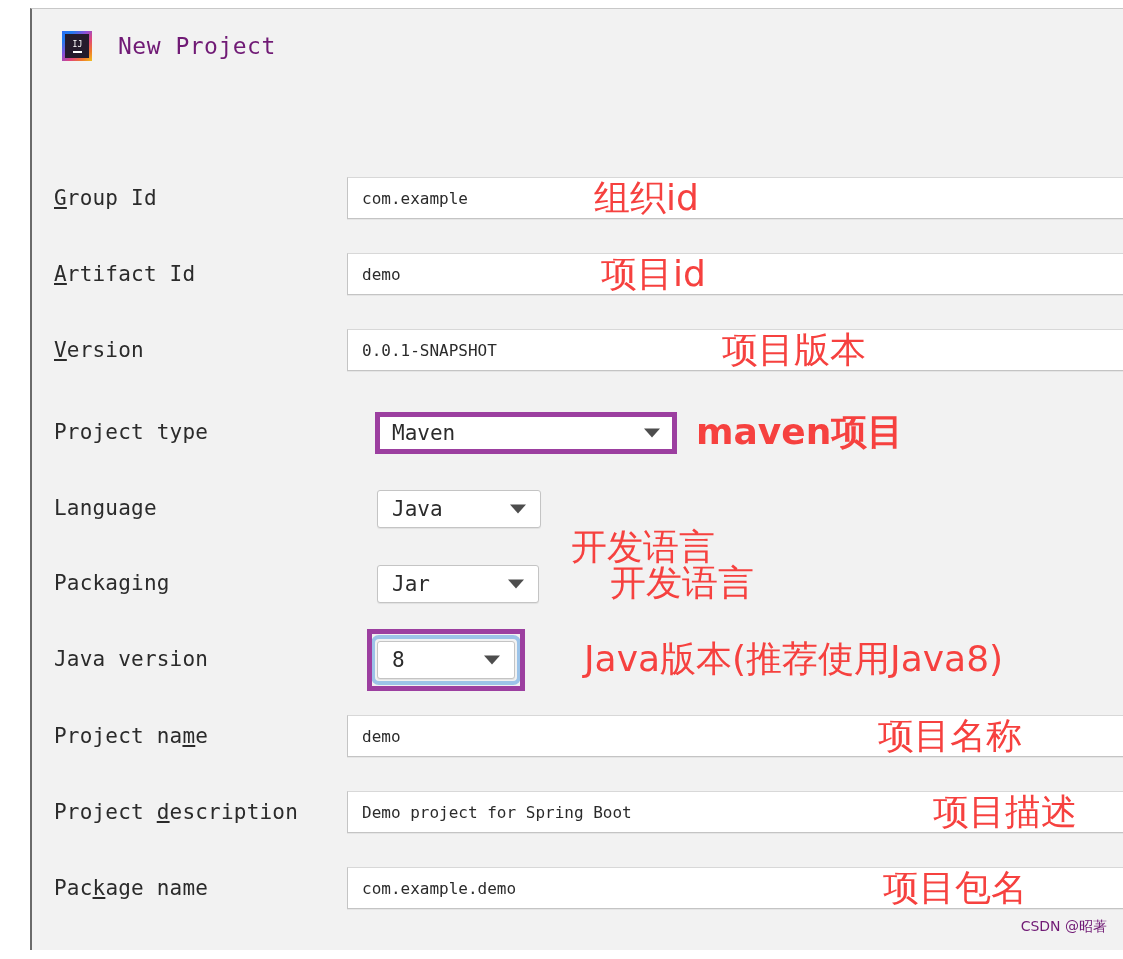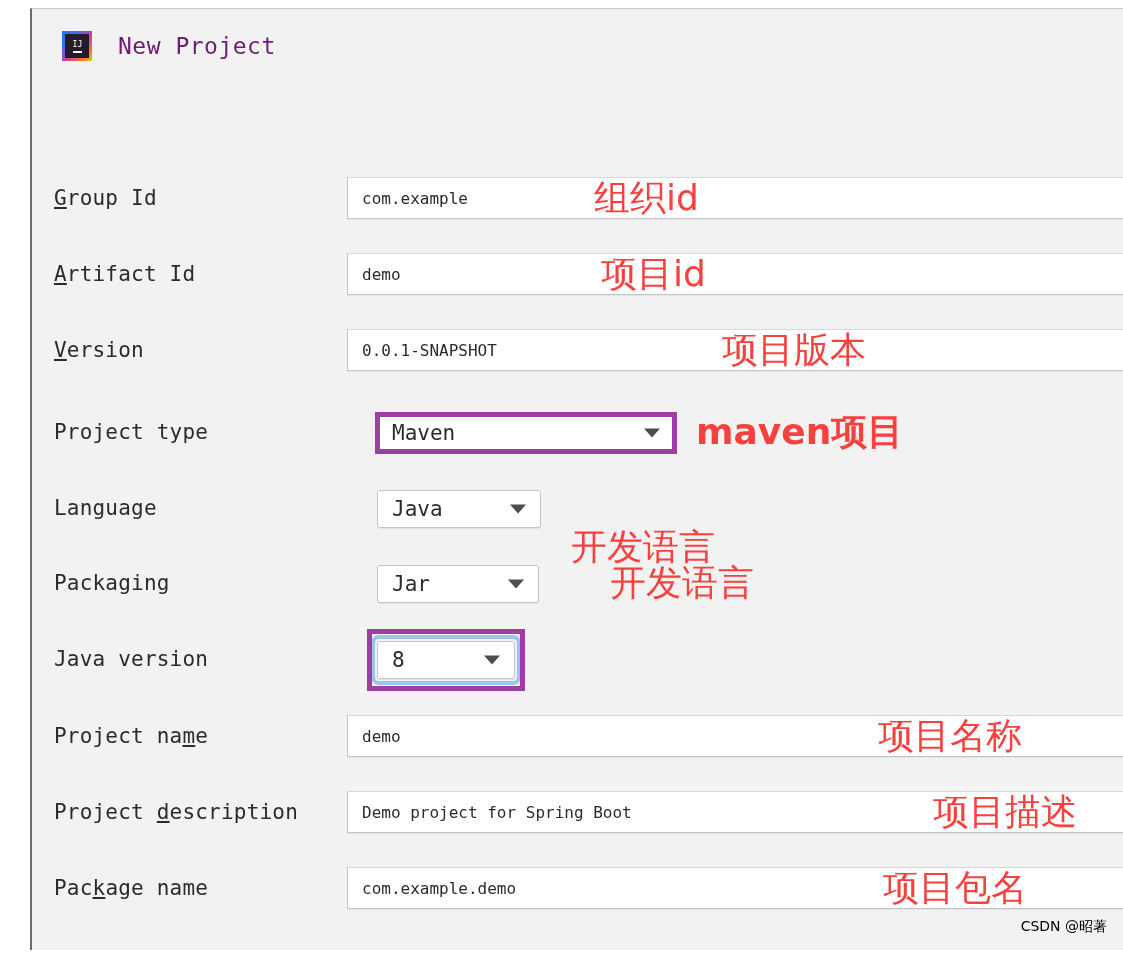--- a/index.html
+++ b/index.html
@@ -159,21 +159,21 @@
     white-space: nowrap;
     line-height: 1;
   }
   .anno.bold { font-weight: bold; }
   
   #watermark {
     position: absolute;
     right: 16px; bottom: 14px;
     font-family: "DejaVu Sans", "Liberation Sans", sans-serif;
     font-size: 14px;
-    color: #000000;
+    color: #701a75;
     white-space: nowrap;
   }
 </style>
 </head>
 <body>
 
 <div id="dialog">
 
   <div id="title-row">
     <span class="ij-icon">
@@ -234,20 +234,21 @@
         <div class="anno" style="left: 578px; top: 50%; transform: translateY(-50%);">开发语言</div>
       </div>
       <div class="row" style="top: 629px;">
         <div class="lbl">Java version</div>
         <div class="combo" style="left: 345px; width: 138px;">
           <span class="val">8</span>
           <span class="caret"></span>
         </div>
         <div class="focus-ring" style="left: 339px; top: -3px; width: 150px; height: 50px;"></div>
         <div class="hl-box" style="left: 335px; top: -9px; width: 158px; height: 62px;"></div>
+        <div class="anno" style="left: 552px; top: 50%; transform: translateY(-50%);">Java版本(推荐使用Java8)</div>
       </div>
       <div class="row" style="top: 706px;">
         <div class="lbl">Project na<u>m</u>e</div>
         <div class="textfield">
           <span class="val">demo</span>
         </div>
         <div class="anno" style="left: 818px; top: 50%; transform: translateY(-50%); margin-left: 28px;">项目名称</div>
       </div>
       <div class="row" style="top: 782px;">
         <div class="lbl">Project <u>d</u>escription</div>

